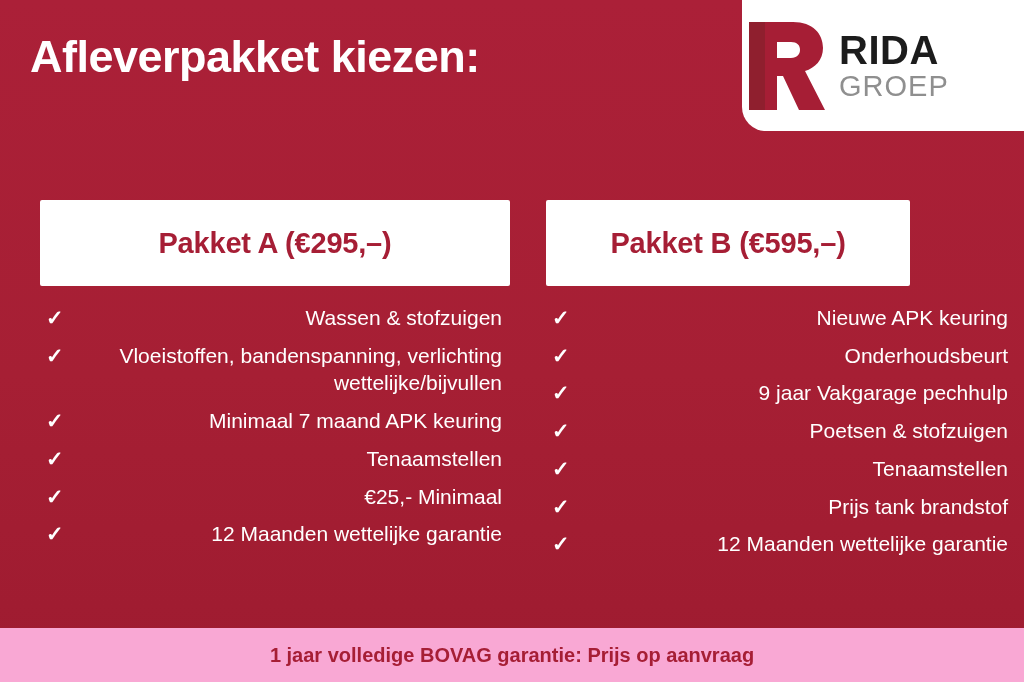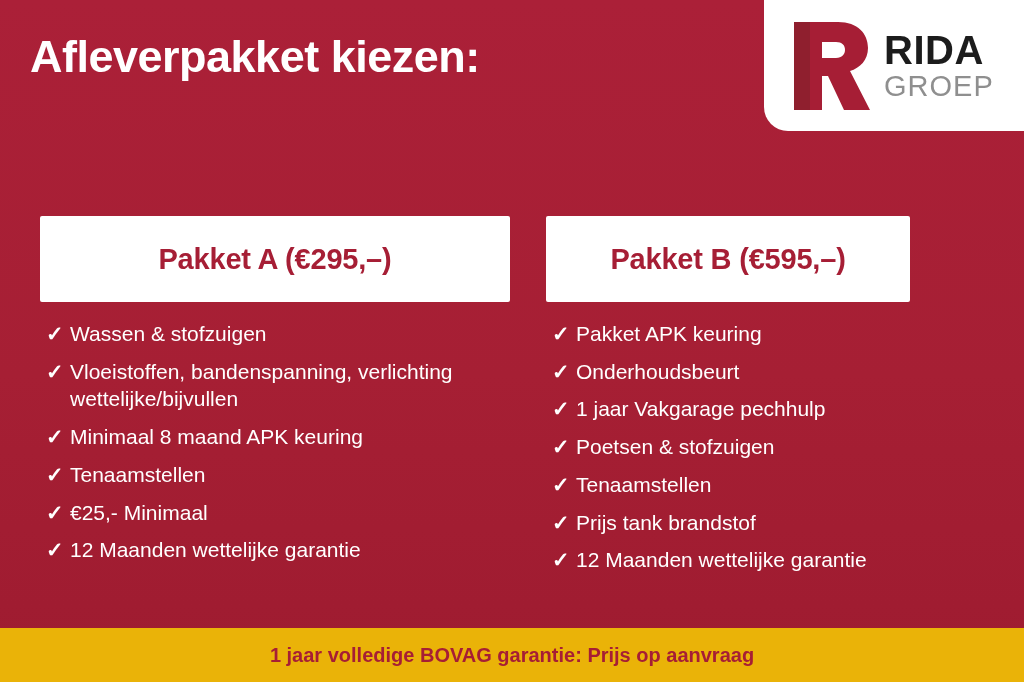--- a/index.html
+++ b/index.html
@@ -42,27 +42,27 @@
     font-weight: bold;
     color: #ffffff;
     letter-spacing: -0.5px;
     line-height: 1.1;
   }
 
   .logo-card {
     position: absolute;
     right: 0;
     top: 0;
-    width: 260px;
+    width: 282px;
     height: 131px;
     background: #ffffff;
     border-bottom-left-radius: 24px;
     display: flex;
     align-items: center;
-    padding-left: 24px;
+    padding-left: 1px;
     box-sizing: border-box;
   }
   .logo-mark {
     width: 86px;
     height: 96px;
     flex: 0 0 86px;
     position: relative;
   }
   .logo-text {
     margin-left: 10px;
@@ -78,21 +78,21 @@
     font-size: 29px;
     color: #8f8f8f;
     letter-spacing: 1px;
     margin-top: 2px;
   }
 
   
   .columns {
     position: absolute;
     left: 0;
-    top: 216px;
+    top: 200px;
     width: 1024px;
     display: flex;
   }
   .col {
     width: 470px;
     box-sizing: border-box;
   }
   .col-a { margin-left: 40px; }
   .col-b { margin-left: 36px; }
 
@@ -130,30 +130,31 @@
     color: #ffffff;
     font-size: 21px;
     line-height: 1.32;
     font-weight: bold;
     padding-left: 6px;
     box-sizing: border-box;
   }
   .feat-text {
     flex: 1 1 auto;
     padding-right: 8px;
+    text-align: right;
   }
 
   
   .footer {
     position: absolute;
     left: 0;
     bottom: 0;
     width: 1024px;
     height: 54px;
-    background: #eab308;
+    background: #f9a8d4;
     display: flex;
     align-items: center;
     justify-content: center;
   }
   .footer-text {
     color: #a61e35;
     font-size: 20px;
     font-weight: bold;
   }
 </style>
@@ -187,21 +188,21 @@
         <li>
           <span class="check">✓</span>
           <span class="feat-text">Wassen &amp; stofzuigen</span>
         </li>
         <li>
           <span class="check">✓</span>
           <span class="feat-text">Vloeistoffen, bandenspanning, verlichting wettelijke/bijvullen</span>
         </li>
         <li>
           <span class="check">✓</span>
-          <span class="feat-text">Minimaal 8 maand APK keuring</span>
+          <span class="feat-text">Minimaal 7 maand APK keuring</span>
         </li>
         <li>
           <span class="check">✓</span>
           <span class="feat-text">Tenaamstellen</span>
         </li>
         <li>
           <span class="check">✓</span>
           <span class="feat-text">€25,- Minimaal</span>
         </li>
         <li>
@@ -211,29 +212,29 @@
       </ul>
     </div>
 
     <div class="col col-b">
       <div class="pkg-header">
         <span class="pkg-title">Pakket B (€595,–)</span>
       </div>
       <ul class="features">
         <li>
           <span class="check">✓</span>
-          <span class="feat-text">Pakket APK keuring</span>
+          <span class="feat-text">Nieuwe APK keuring</span>
         </li>
         <li>
           <span class="check">✓</span>
           <span class="feat-text">Onderhoudsbeurt</span>
         </li>
         <li>
           <span class="check">✓</span>
-          <span class="feat-text">1 jaar Vakgarage pechhulp</span>
+          <span class="feat-text">9 jaar Vakgarage pechhulp</span>
         </li>
         <li>
           <span class="check">✓</span>
           <span class="feat-text">Poetsen &amp; stofzuigen</span>
         </li>
         <li>
           <span class="check">✓</span>
           <span class="feat-text">Tenaamstellen</span>
         </li>
         <li>

